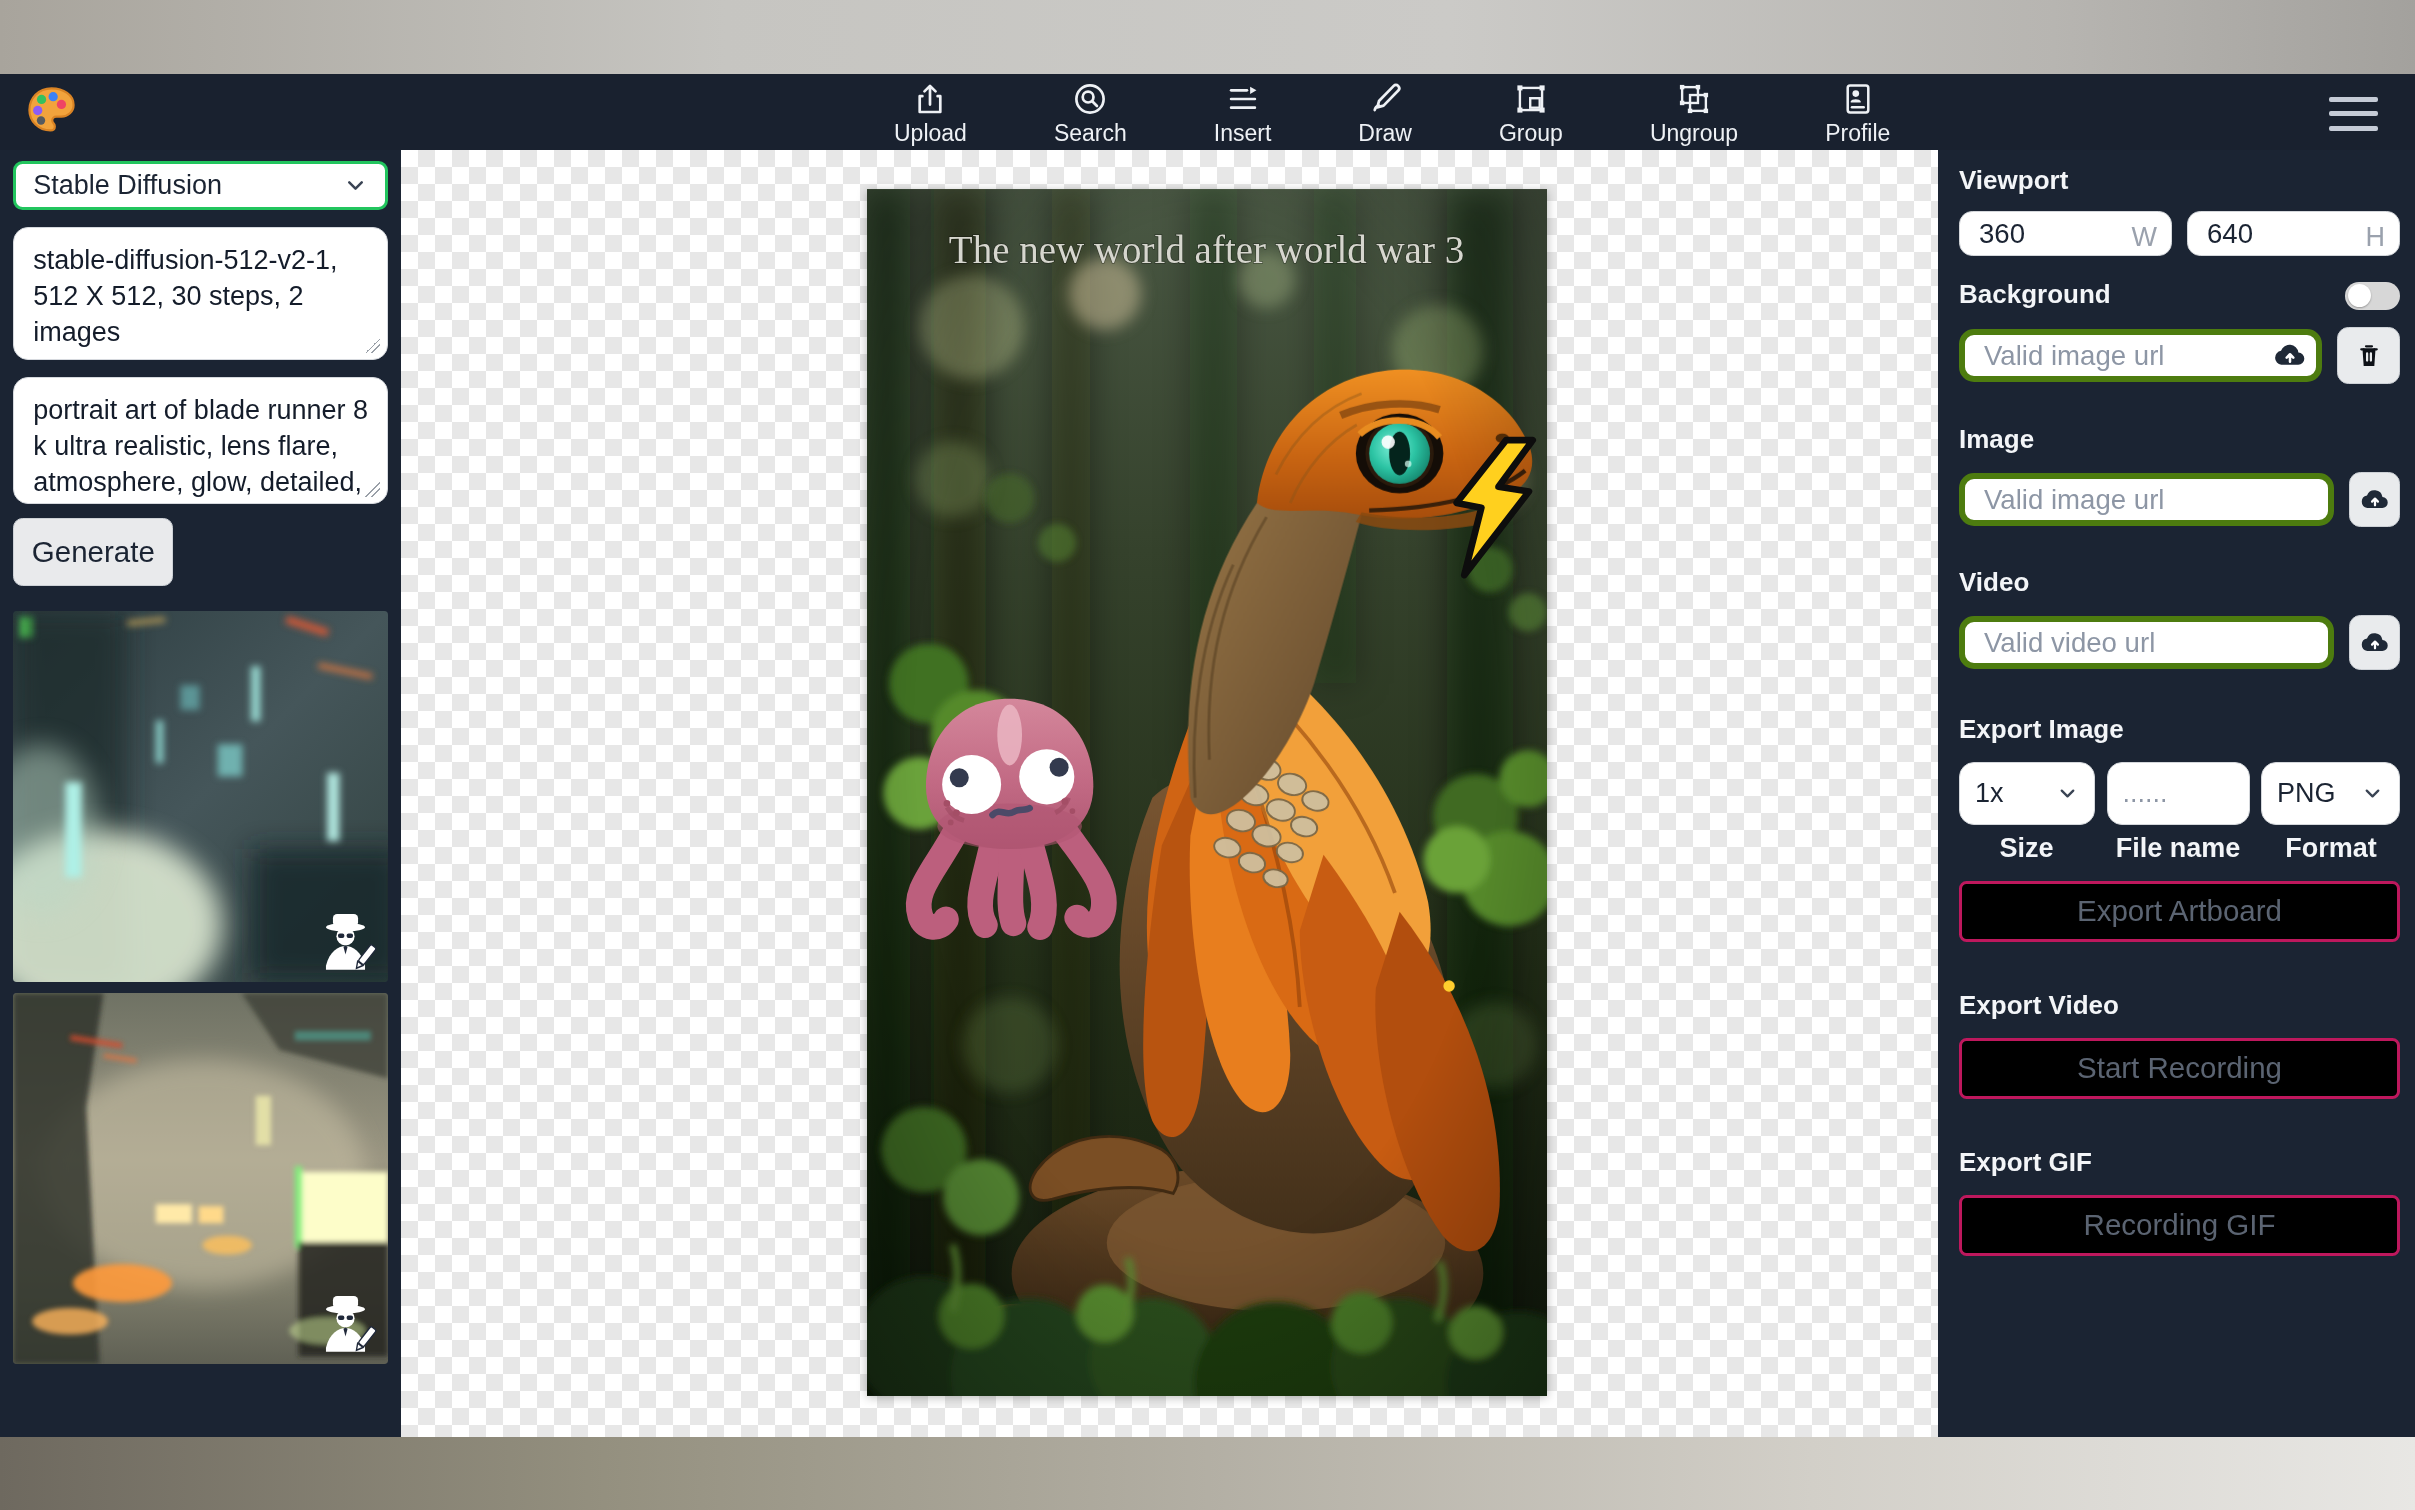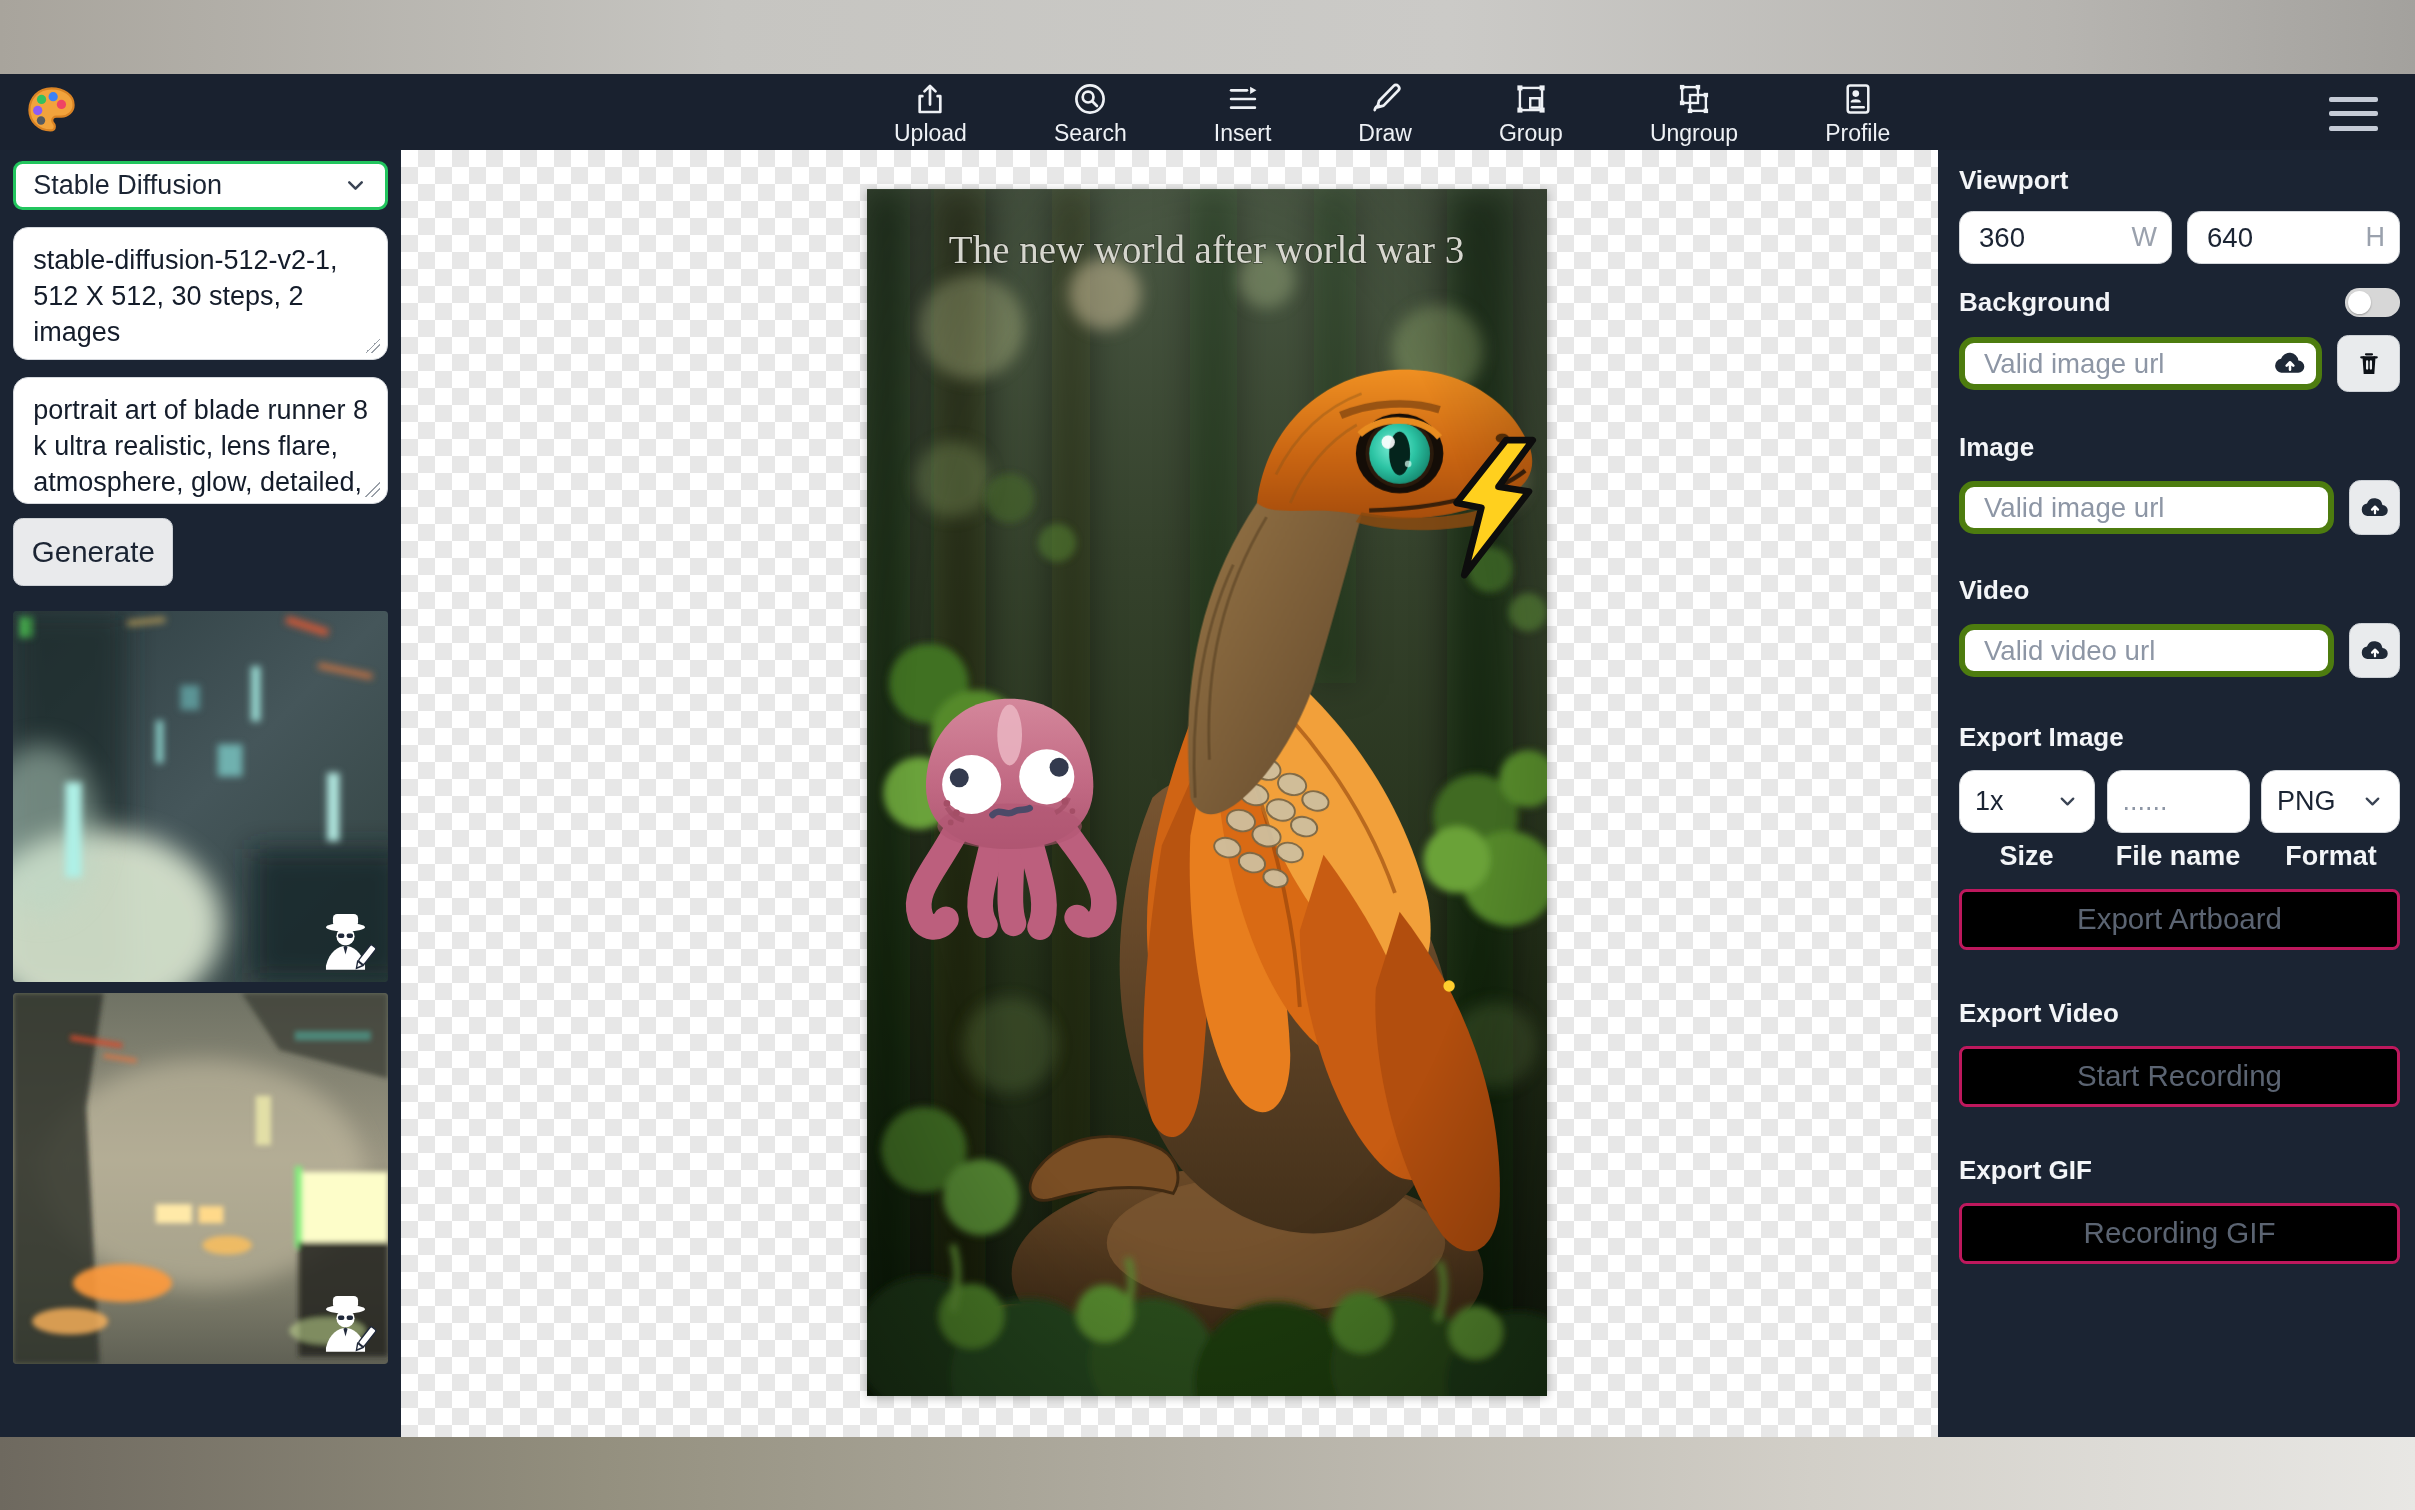--- a/index.html
+++ b/index.html
@@ -48,24 +48,24 @@
     background-size:34px 34px;background-position:0 0,17px 17px;}
   .artboard{position:absolute;left:466px;top:39px;width:680px;height:1207px;box-shadow:0 1.9px 9.5px rgba(0,0,0,.28);}
   .artboard svg{display:block;width:680px;height:1207px;}
 
   
   .right-panel{position:absolute;left:1938px;top:76px;width:477px;height:1287px;background:#1b2433;box-sizing:border-box;
     padding:15px 15px 0 21px;color:#fff;}
   .rp-h{font-size:26px;font-weight:700;color:#f3f5f8;}
   .vp-row{display:flex;gap:15px;margin-top:15px;}
   .suffix-input{position:relative;flex:1;}
-  .suffix-input input{width:100%;height:53px;box-sizing:border-box;border:1px solid #d4d7db;border-radius:13.3px;
+  .suffix-input input{width:100%;height:45px;box-sizing:border-box;border:1px solid #d4d7db;border-radius:13.3px;
     padding:0 53px 0 19px;font-size:27.6px;color:#1b2433;background:#fff;font-family:"Liberation Sans",sans-serif;}
   .suffix-input .sfx{position:absolute;right:15px;top:11.4px;font-size:27px;color:#9aa1ad;}
-  .row-between{display:flex;align-items:center;justify-content:space-between;margin-top:23px;}
+  .row-between{display:flex;align-items:flex-end;justify-content:space-between;margin-top:23px;}
   .toggle{position:relative;width:55px;height:28.5px;border-radius:14.3px;background:#d7d7d7;cursor:pointer;}
   .toggle .knob{position:absolute;left:2.9px;top:2.9px;width:23px;height:23px;border-radius:50%;background:#fff;box-shadow:0 1px 1.9px rgba(0,0,0,.3);}
   .url-row{display:flex;align-items:center;gap:15px;margin-top:17px;}
   .url-input{position:relative;flex:1;}
   .url-input input{width:100%;height:53px;box-sizing:border-box;border:6px solid #4d7c0f;border-radius:15px;
     padding:0 61px 0 19px;font-size:27.6px;color:#1b2433;background:#fff;font-family:"Liberation Sans",sans-serif;}
   .url-input input::placeholder{color:#8d96a5;}
   .in-cloud{position:absolute;right:13.3px;top:11.4px;width:38px;height:30px;}
   .sq-btn{width:61px;height:55px;border-radius:11.4px;border:1px solid #cdd1d6;background:#e9ebed;display:flex;align-items:center;justify-content:center;cursor:pointer;}
   .sq-btn svg{width:32px;height:28.5px;}

